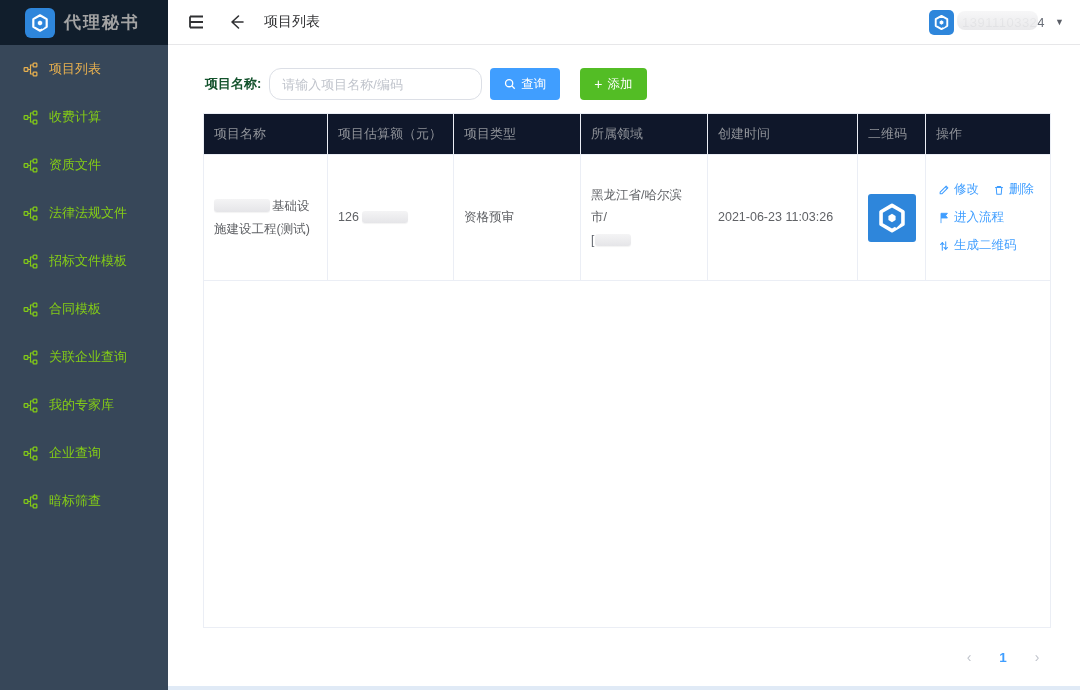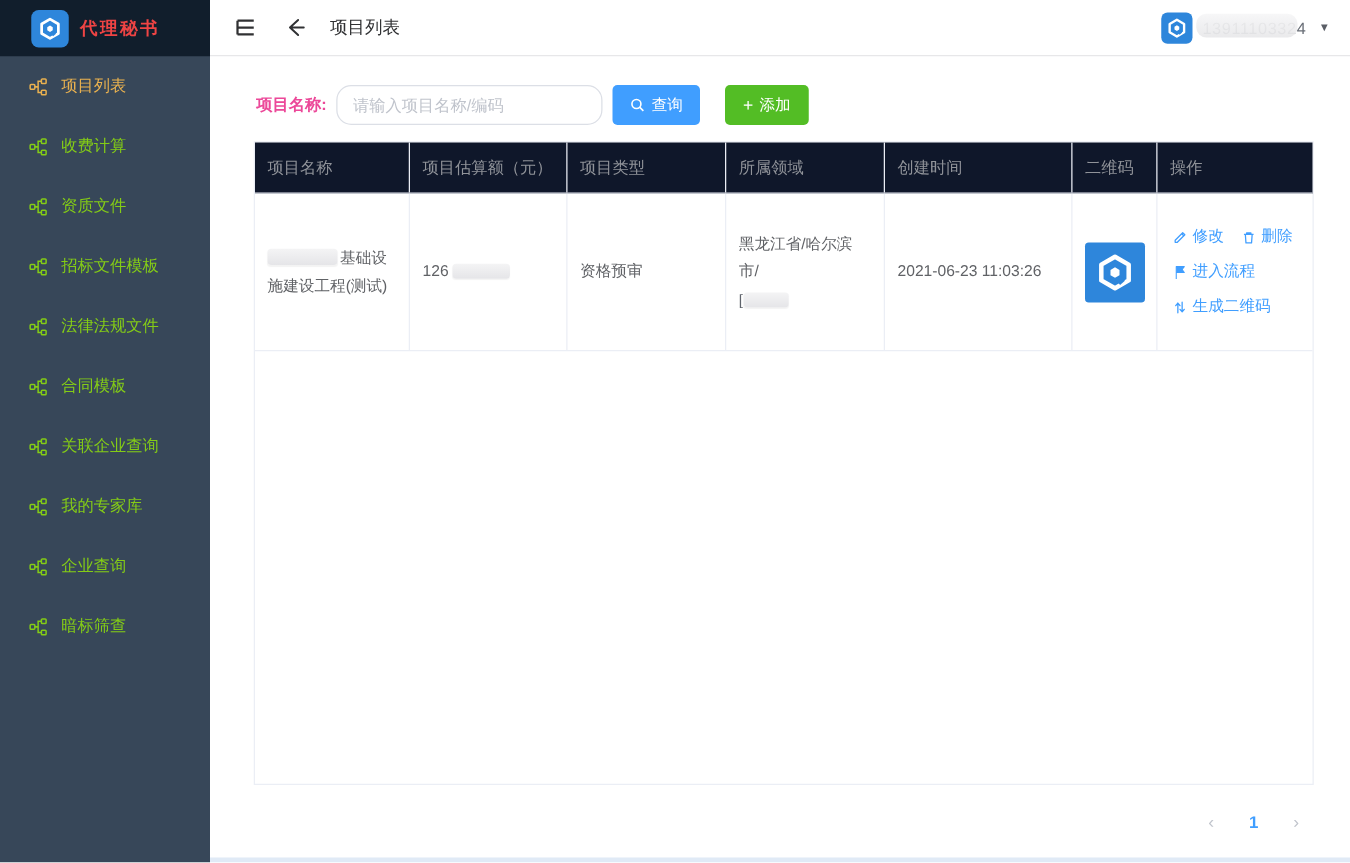--- a/index.html
+++ b/index.html
@@ -4,21 +4,21 @@
 <style>
   * { margin:0; padding:0; box-sizing:border-box; }
   html,body { width:1080px; height:690px; }
   body { font-family:"Liberation Sans","DejaVu Sans",sans-serif; background:#fff; position:relative; overflow:hidden; }
 
   
   .sidebar { position:absolute; left:0; top:0; width:168px; height:690px; background:#374759; z-index:2; }
   .sidebar-header { height:45px; background:#111e2c; display:flex; align-items:center; padding-left:25px; gap:9px; }
   .logo-badge { width:30px; height:30px; border-radius:6px; background:#2e86db; display:flex; align-items:center; justify-content:center; flex:0 0 auto; }
   .logo-badge svg { width:22px; height:22px; }
-  .brand-title { color:#ef4444; font-size:14px; font-weight:bold; letter-spacing:2px; white-space:nowrap; }
+  .brand-title { color:#a3a3a3; font-size:17px; font-weight:bold; letter-spacing:2px; white-space:nowrap; }
   .menu { padding-top:0; }
   .menu-item { height:48px; display:flex; align-items:center; padding-left:23px; gap:11px; color:#84cc16; font-size:13px; cursor:pointer; }
   .menu-item .mi-icon { width:15px; height:15px; flex:0 0 auto; }
   .menu-item.active { color:#e9b14f; }
 
   
   .topbar { position:absolute; left:168px; top:0; right:0; height:45px; background:#fff; border-bottom:1px solid #e7e7e9; display:flex; align-items:center; z-index:1; }
   .hamburger { margin-left:18px; width:20px; height:20px; cursor:pointer; }
   .back-arrow { margin-left:20px; width:20px; height:20px; cursor:pointer; }
   .breadcrumb { margin-left:18px; font-size:14px; color:#303133; }
@@ -27,21 +27,21 @@
   .avatar svg { width:19px; height:19px; }
   .user-phone { position:relative; font-size:13px; color:#6a6f78; letter-spacing:.5px; padding-right:2px; }
   .phone-smudge { position:absolute; left:-5px; top:-4px; right:9px; bottom:0px; background:linear-gradient(180deg,#f6f6f7 0%,#e8e8ea 100%); border-radius:8px; opacity:.93; }
   .caret-down { font-size:9px; color:#5a5e66; }
 
   
   .content { position:absolute; left:168px; top:46px; right:0; bottom:0; background:#fff; }
   .bottom-strip { position:absolute; left:0; right:0; bottom:0; height:4px; background:#e0eaf6; }
 
   .form-row { position:absolute; left:37px; top:22px; display:flex; align-items:center; height:32px; }
-  .form-label { font-size:13px; font-weight:bold; color:#ec4899; margin-right:8px; white-space:nowrap; }
+  .form-label { font-size:13px; font-weight:bold; color:#14532d; margin-right:8px; white-space:nowrap; }
   .search-input { width:213px; height:32px; border:1px solid #dcdfe6; border-radius:12px; padding:0 12px; font-size:13px; color:#606266; outline:none; font-family:inherit; }
   .search-input::placeholder { color:#c0c4cc; }
   .btn { height:32px; border:none; border-radius:4px; color:#fff; font-size:12.5px; display:inline-flex; align-items:center; gap:5px; padding:0 14px; cursor:pointer; font-family:inherit; }
   .btn-query { background:#409eff; margin-left:8px;justify-content:flex-end; }
   .btn-add { background:#53bd25; margin-left:20px; }
   .btn svg { width:12px; height:12px; }
   .plus-glyph { font-size:14px; line-height:1; }
 
   
   .table { position:absolute; left:35px; top:67px; width:848px; height:515px; border:1px solid #ebeef5; background:#fff; }
@@ -116,27 +116,27 @@
     <div class="menu-item">
       <svg class="mi-icon">
           <use href="#share-icon"></use>
         </svg>
       <span>资质文件</span>
     </div>
     <div class="menu-item">
       <svg class="mi-icon">
           <use href="#share-icon"></use>
         </svg>
+      <span>法律法规文件</span>
+    </div>
+    <div class="menu-item">
+      <svg class="mi-icon">
+          <use href="#share-icon"></use>
+        </svg>
       <span>招标文件模板</span>
-    </div>
-    <div class="menu-item">
-      <svg class="mi-icon">
-          <use href="#share-icon"></use>
-        </svg>
-      <span>法律法规文件</span>
     </div>
     <div class="menu-item">
       <svg class="mi-icon">
           <use href="#share-icon"></use>
         </svg>
       <span>合同模板</span>
     </div>
     <div class="menu-item">
       <svg class="mi-icon">
           <use href="#share-icon"></use>

